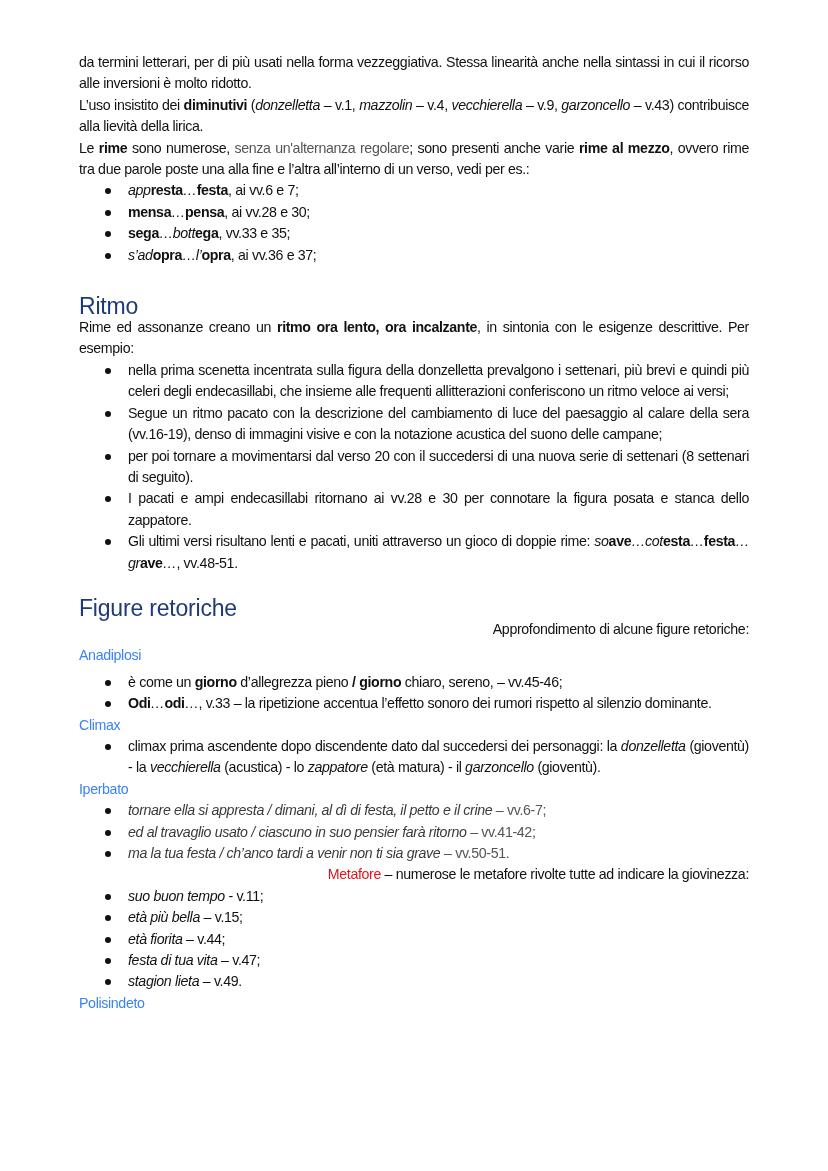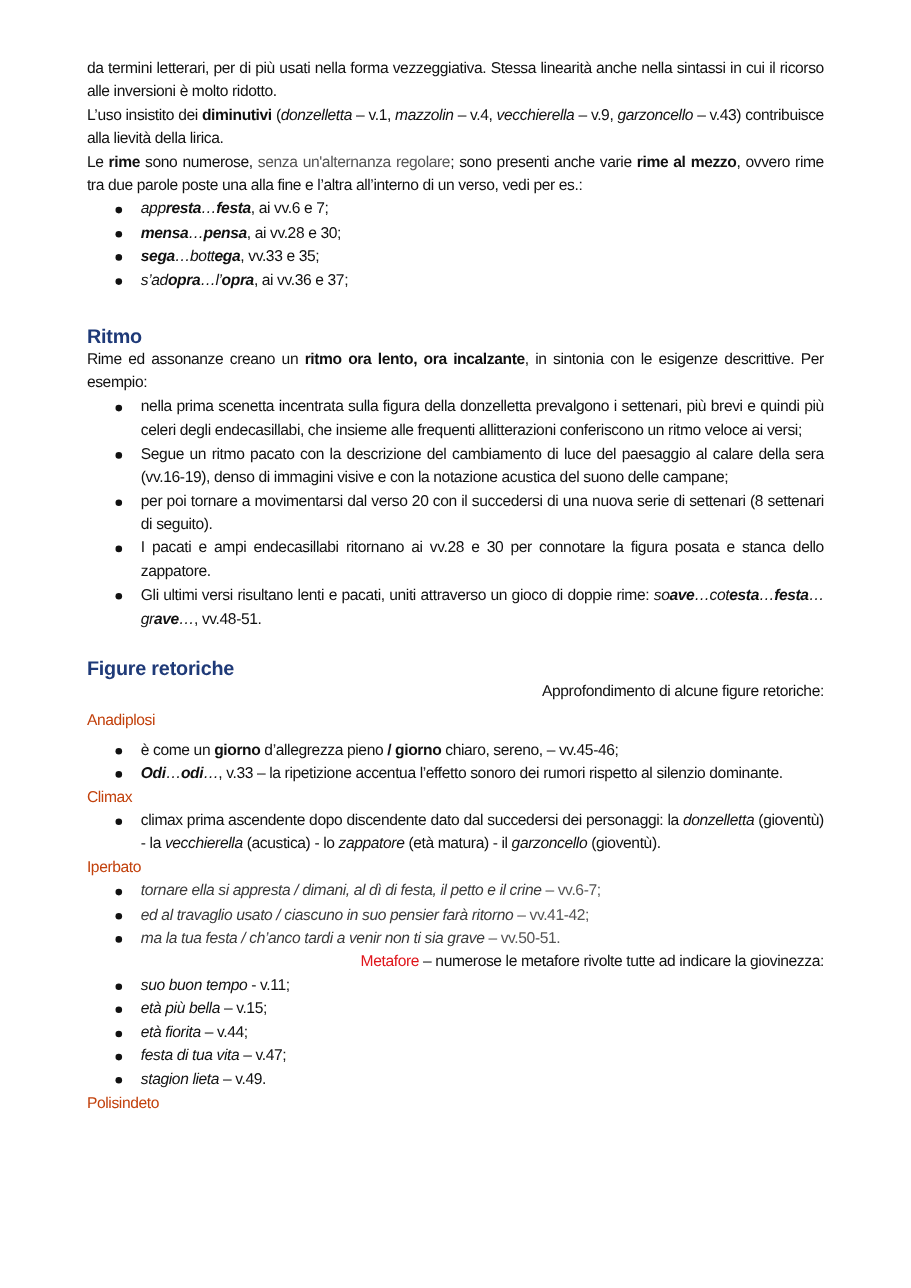--- a/index.html
+++ b/index.html
@@ -11,34 +11,34 @@
   .page {
     position: absolute; left: 79px; top: 52px; width: 670px;
     font-size: 14.2px; line-height: 21.4px;
     letter-spacing: -0.35px;
     word-spacing: 0px;
   }
   .p { margin: 0; text-align: justify; }
   .p.left { text-align: right; }
   .h2 {
     font-family: "Liberation Sans", sans-serif;
-    color: #1f3a78; font-size: 18px; line-height: 22px;
-    letter-spacing: -0.2px; margin: 0; font-weight: bold;
+    color: #1f3a78; font-size: 23px; line-height: 22px;
+    letter-spacing: -0.2px; margin: 0; font-weight: normal;
   }
-  .label { color: #c2410c; margin: 0; }
+  .label { color: #3b82f6; margin: 0; }
   ul.bl { list-style: none; margin: 0; padding: 0; }
   ul.bl li { position: relative; padding-left: 49px; text-align: justify; }
   ul.bl li.left { text-align: left; }
   ul.bl li .dot {
     position: absolute; left: 26px; top: 8px; width: 6px; height: 6px;
     border-radius: 50%; background: #111111;
   }
   .b { font-weight: bold; }
   .i { font-style: italic; }
-  .bi { font-weight: bold; font-style: italic; }
+  .bi { font-weight: bold; }
   .g { color: #555555; }
   .gi { color: #3a3a3a; font-style: italic; }
   .r { color: #e0151b; margin-top: 33px; }
   .gap-s { height: 21px; }
   .gap-m { height: 8px; }
 </style>
 </head>
 <body>
 
 <div class="page">

